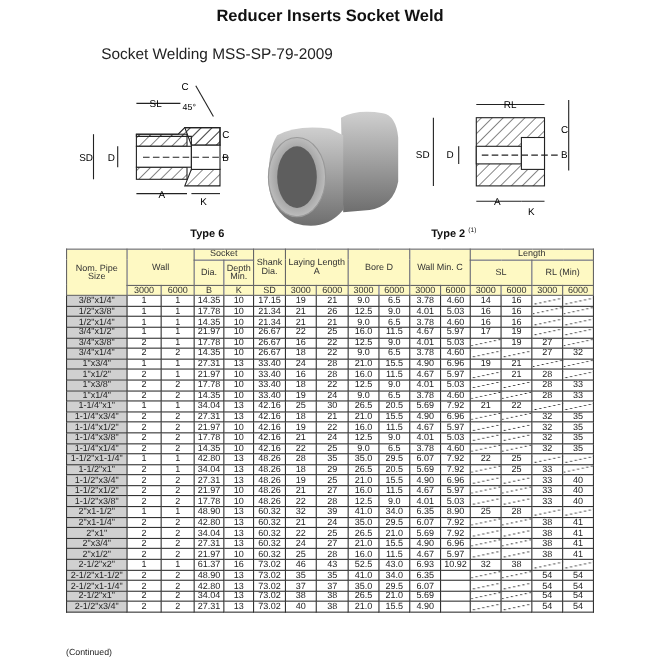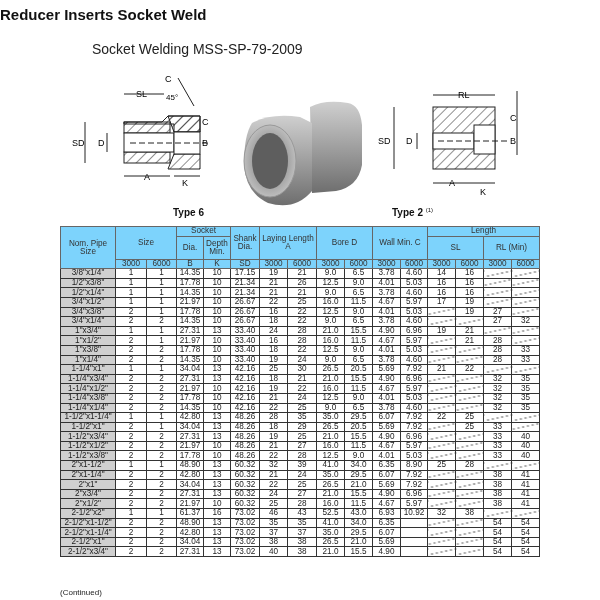--- a/index.html
+++ b/index.html
@@ -1,29 +1,29 @@
 <!DOCTYPE html>
 <html><head>
 <meta charset="utf-8">
 <style>
   html, body { margin: 0; padding: 0; background: #ffffff; }
   body { width: 600px; height: 600px; position: relative; overflow: hidden;
          font-family: "Liberation Sans", sans-serif; color: #111; }
-  .title { position: absolute; top: 6px; left: 0; width: 600px; text-align: left;
+  .title { position: absolute; top: 6px; left: 0; width: 600px; text-align: center;
            font-weight: bold; font-size: 15px; color: #111; }
   .subtitle { position: absolute; top: 41px; left: 92px; font-size: 14px; color: #222; }
   .diagram { position: absolute; }
   .type-label { position: absolute; font-size: 10px; font-weight: bold; color: #111; }
   .type-label sup { font-size: 6px; font-weight: normal; }
 
   table.spec { position: absolute; left: 60px; top: 226px; border-collapse: collapse;
                table-layout: fixed; font-size: 8.2px; }
   table.spec td, table.spec th { border: 1px solid #333; padding: 0; text-align: center;
                height: 8.6px; line-height: 8px; overflow: hidden; white-space: nowrap; font-weight: normal; }
-  table.spec thead th { background: #7dd3fc; color: #333; border-color: #666; }
+  table.spec thead th { background: #fef9c3; color: #333; border-color: #666; }
   table.spec tbody td.size { background: #d0d0d0; color: #222; }
   table.spec tbody td { background: #fff; color: #222; }
   td.slash { background-image: linear-gradient(to top right, transparent calc(50% - 0.6px), #333 50%, transparent calc(50% + 0.6px)) !important; 
              background-image: linear-gradient(to bottom left, transparent calc(50% - 0.6px), #333 50%, transparent calc(50% + 0.6px)); }
   td.slash { background: linear-gradient(168deg, transparent 47%, #222 49%, transparent 52%), #fff !important; }
   .continued { position: absolute; left: 60px; top: 588px; font-size: 8px; color: #222; }
 </style>
 </head>
 <body>
 
@@ -120,21 +120,21 @@
       <col style="width:28px">
       <col style="width:27px">
     <col style="width:28px">
       <col style="width:28px">
       <col style="width:28px">
       <col style="width:28px">
   </colgroup>
   <thead>
     <tr>
       <th rowspan="3" style="white-space:normal">Nom. Pipe Size</th>
-      <th colspan="2" rowspan="2">Size</th>
+      <th colspan="2" rowspan="2">Wall</th>
       <th colspan="2">Socket</th>
       <th rowspan="2" style="white-space:normal">Shank Dia.</th>
       <th colspan="2" rowspan="2" style="white-space:normal">Laying Length A</th>
       <th colspan="2" rowspan="2" style="white-space:normal">Bore D</th>
       <th colspan="2" rowspan="2" style="white-space:normal">Wall Min. C</th>
       <th colspan="4">Length</th>
     </tr>
     <tr>
       <th style="height:16px">Dia.</th>
       <th style="white-space:normal">Depth Min.</th>

